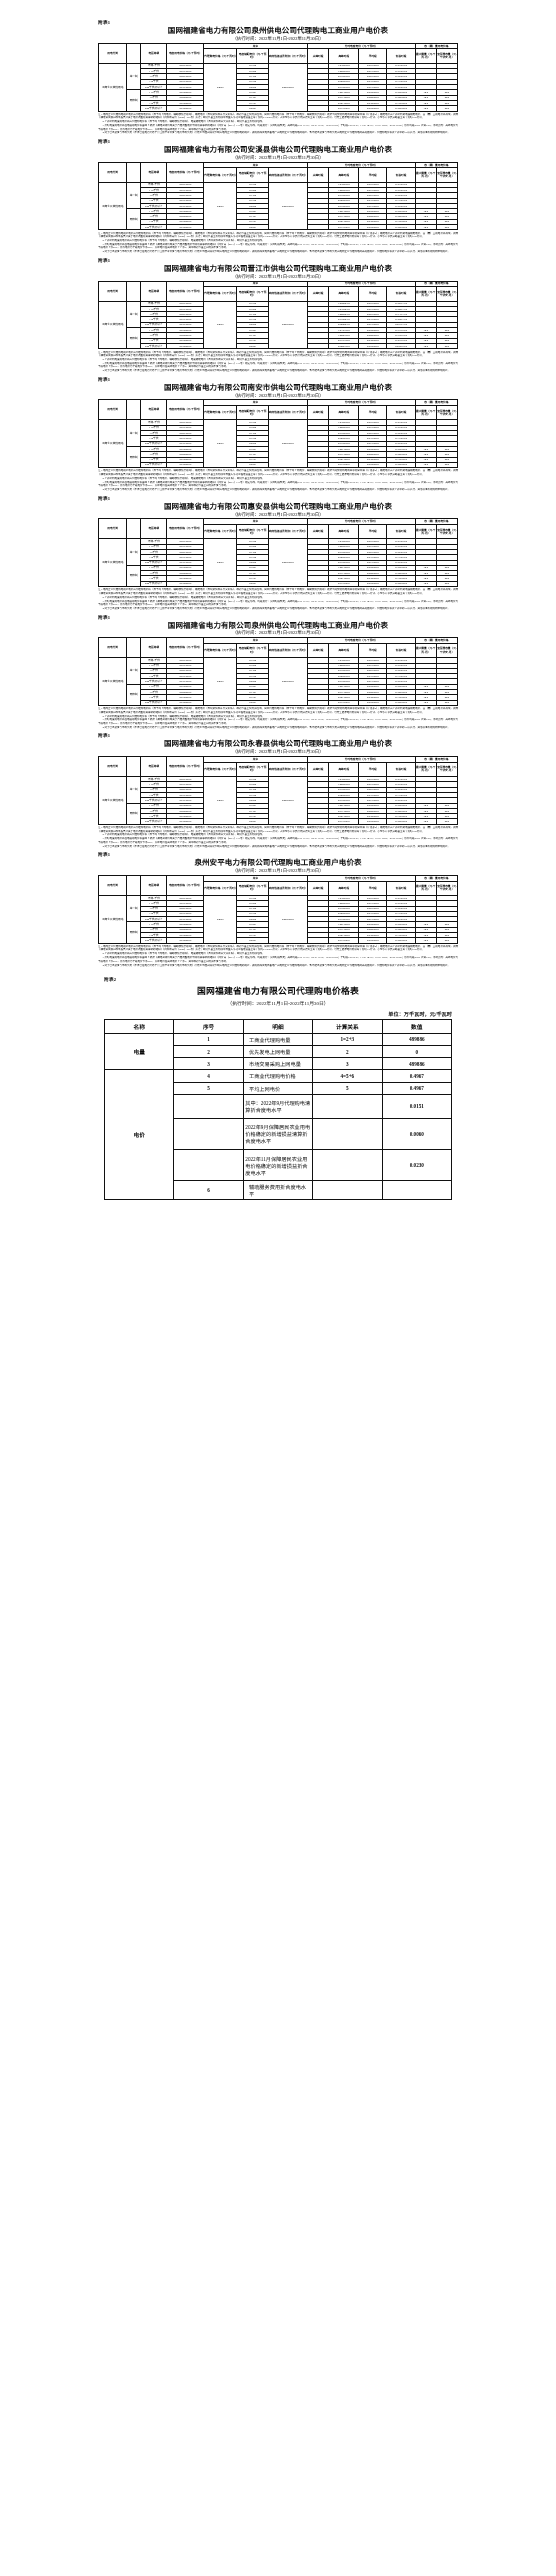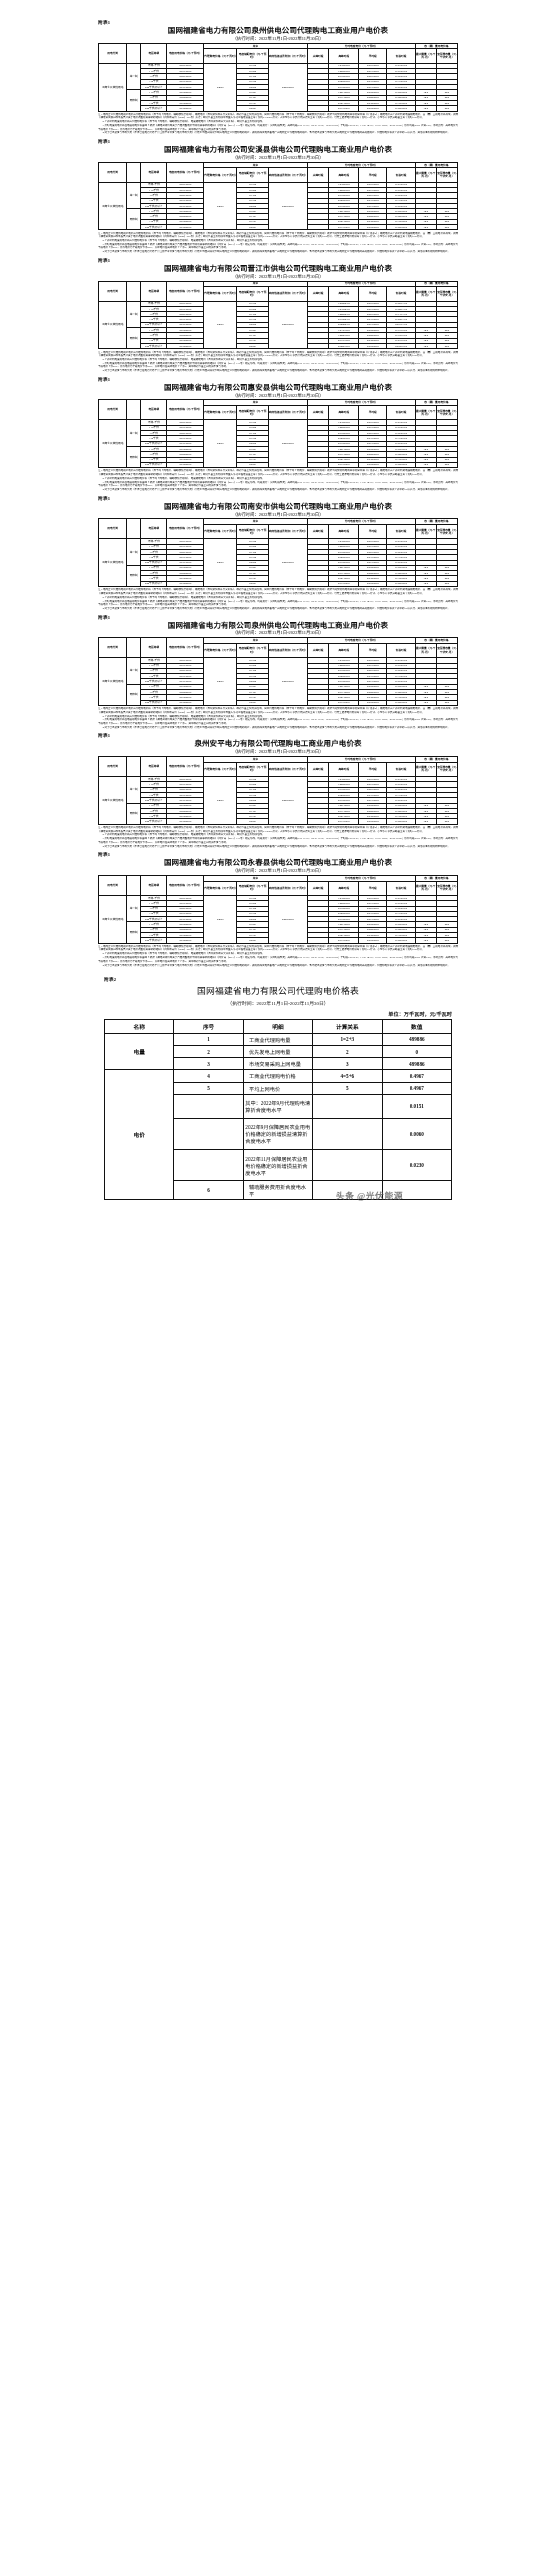--- a/index.html
+++ b/index.html
@@ -93,21 +93,21 @@
   .notes p.ind{text-indent:4.6px;}
   
   .sum-block{
     padding:0 44px;
     box-sizing:border-box;
     margin-top:9.3px;
   }
   .sum-title{
     text-align:center;
     font-size:8.8px;
-    font-weight:normal;
+    font-weight:bold;
     margin:2.1px 0 1.5px 0;
     letter-spacing:0.2px;
   }
   .sum-sub{
     text-align:center;
     font-size:4.9px;
     margin:0 0 4.1px 0;
   }
   .sum-unit{
     text-align:right;
@@ -617,21 +617,21 @@
         </table>
         <div class="notes">
           <p class="">注 1.电网企业代理购电用户电价由代理购电价格（含平均上网电价、辅助服务费用等）、输配电价（含线损及政策交叉补贴）、政府性基金及附加组成。其中代理购电价格（含平均上网电价、辅助服务费用等）根据当月预测购电成本等测算所得（详见表2）；输配电价由上表所列的电度输配电价、容（需）量用电价格构成，按照《福建省发展和改革委员会关于电价调整有关事项的通知》（闽发改商价〔2020〕669号）执行；政府性基金及附加中含重大水利工程建设基金每千瓦时0.196875分钱，大中型水库移民后期扶持资金每千瓦时0.62分钱，可再生能源电价附加每千瓦时1.9分钱，小型水库移民扶助基金每千瓦时0.05分钱。</p>
           <p class="ind">2.上表所列电度用电价格由代理购电价格（含平均上网电价、辅助服务费用等）、电度输配电价（含线损及政策交叉补贴）、政府性基金及附加组成。</p>
           <p class="ind">3.分时电度用电价格在电度用电价格基础上根据《福建省物价局关于合理调整电价结构有关事项的通知》（闽价商〔2017〕177号）规定形成。时段划分：尖峰时段暂无；高峰时段8:30-11:30，14:30-17:30，19:00-21:00；平时段7:00-8:30，11:30-14:30，17:30-19:00，21:00-23:00；低谷时段23:00-次日7:00。浮动比例：高峰电价为平段电价上浮50%，低谷电价为平段电价下浮50%，尖峰电价在高峰电价上上浮0，其中政府性基金和附加不参与浮动。</p>
           <p class="ind">4.对于已直接参与市场交易（不含已在电力交易平台注册但未曾参与电力市场交易）后无正当理由情况下改由电网企业代理购电的用户，拥有燃煤发电自备电厂由电网企业代理购电的用户，暂不能直接参与市场交易由电网企业代理购电的高耗能用户，代理购电价格按上表中的1.5倍执行，其他标准及规则同帮观用户。</p>
         </div>
       </div>
       <div class="tbl-block">
         <div class="attach-label">附表1</div>
-        <div class="doc-title">国网福建省电力有限公司惠安县供电公司代理购电工商业用户电价表</div>
+        <div class="doc-title">国网福建省电力有限公司南安市供电公司代理购电工商业用户电价表</div>
         <div class="doc-sub">（执行时间：2022年11月1日-2022年11月30日）</div>
         <table class="price">
           <colgroup>
             <col class="c-cat">
             <col class="c-type">
             <col class="c-vol">
             <col class="c-price">
             <col class="c-agent">
             <col class="c-trans">
             <col class="c-fund">
@@ -773,21 +773,21 @@
         </table>
         <div class="notes">
           <p class="">注 1.电网企业代理购电用户电价由代理购电价格（含平均上网电价、辅助服务费用等）、输配电价（含线损及政策交叉补贴）、政府性基金及附加组成。其中代理购电价格（含平均上网电价、辅助服务费用等）根据当月预测购电成本等测算所得（详见表2）；输配电价由上表所列的电度输配电价、容（需）量用电价格构成，按照《福建省发展和改革委员会关于电价调整有关事项的通知》（闽发改商价〔2020〕669号）执行；政府性基金及附加中含重大水利工程建设基金每千瓦时0.196875分钱，大中型水库移民后期扶持资金每千瓦时0.62分钱，可再生能源电价附加每千瓦时1.9分钱，小型水库移民扶助基金每千瓦时0.05分钱。</p>
           <p class="ind">2.上表所列电度用电价格由代理购电价格（含平均上网电价、辅助服务费用等）、电度输配电价（含线损及政策交叉补贴）、政府性基金及附加组成。</p>
           <p class="ind">3.分时电度用电价格在电度用电价格基础上根据《福建省物价局关于合理调整电价结构有关事项的通知》（闽价商〔2017〕177号）规定形成。时段划分：尖峰时段暂无；高峰时段8:30-11:30，14:30-17:30，19:00-21:00；平时段7:00-8:30，11:30-14:30，17:30-19:00，21:00-23:00；低谷时段23:00-次日7:00。浮动比例：高峰电价为平段电价上浮50%，低谷电价为平段电价下浮50%，尖峰电价在高峰电价上上浮0，其中政府性基金和附加不参与浮动。</p>
           <p class="ind">4.对于已直接参与市场交易（不含已在电力交易平台注册但未曾参与电力市场交易）后无正当理由情况下改由电网企业代理购电的用户，拥有燃煤发电自备电厂由电网企业代理购电的用户，暂不能直接参与市场交易由电网企业代理购电的高耗能用户，代理购电价格按上表中的1.5倍执行，其他标准及规则同帮观用户。</p>
         </div>
       </div>
       <div class="tbl-block">
         <div class="attach-label">附表1</div>
-        <div class="doc-title">国网福建省电力有限公司南安市供电公司代理购电工商业用户电价表</div>
+        <div class="doc-title">国网福建省电力有限公司惠安县供电公司代理购电工商业用户电价表</div>
         <div class="doc-sub">（执行时间：2022年11月1日-2022年11月30日）</div>
         <table class="price">
           <colgroup>
             <col class="c-cat">
             <col class="c-type">
             <col class="c-vol">
             <col class="c-price">
             <col class="c-agent">
             <col class="c-trans">
             <col class="c-fund">
@@ -1085,21 +1085,21 @@
         </table>
         <div class="notes">
           <p class="">注 1.电网企业代理购电用户电价由代理购电价格（含平均上网电价、辅助服务费用等）、输配电价（含线损及政策交叉补贴）、政府性基金及附加组成。其中代理购电价格（含平均上网电价、辅助服务费用等）根据当月预测购电成本等测算所得（详见表2）；输配电价由上表所列的电度输配电价、容（需）量用电价格构成，按照《福建省发展和改革委员会关于电价调整有关事项的通知》（闽发改商价〔2020〕669号）执行；政府性基金及附加中含重大水利工程建设基金每千瓦时0.196875分钱，大中型水库移民后期扶持资金每千瓦时0.62分钱，可再生能源电价附加每千瓦时1.9分钱，小型水库移民扶助基金每千瓦时0.05分钱。</p>
           <p class="ind">2.上表所列电度用电价格由代理购电价格（含平均上网电价、辅助服务费用等）、电度输配电价（含线损及政策交叉补贴）、政府性基金及附加组成。</p>
           <p class="ind">3.分时电度用电价格在电度用电价格基础上根据《福建省物价局关于合理调整电价结构有关事项的通知》（闽价商〔2017〕177号）规定形成。时段划分：尖峰时段暂无；高峰时段8:30-11:30，14:30-17:30，19:00-21:00；平时段7:00-8:30，11:30-14:30，17:30-19:00，21:00-23:00；低谷时段23:00-次日7:00。浮动比例：高峰电价为平段电价上浮50%，低谷电价为平段电价下浮50%，尖峰电价在高峰电价上上浮0，其中政府性基金和附加不参与浮动。</p>
           <p class="ind">4.对于已直接参与市场交易（不含已在电力交易平台注册但未曾参与电力市场交易）后无正当理由情况下改由电网企业代理购电的用户，拥有燃煤发电自备电厂由电网企业代理购电的用户，暂不能直接参与市场交易由电网企业代理购电的高耗能用户，代理购电价格按上表中的1.5倍执行，其他标准及规则同帮观用户。</p>
         </div>
       </div>
       <div class="tbl-block">
         <div class="attach-label">附表1</div>
-        <div class="doc-title">泉州安平电力有限公司代理购电工商业用户电价表</div>
+        <div class="doc-title">国网福建省电力有限公司永春县供电公司代理购电工商业用户电价表</div>
         <div class="doc-sub">（执行时间：2022年11月1日-2022年11月30日）</div>
         <table class="price">
           <colgroup>
             <col class="c-cat">
             <col class="c-type">
             <col class="c-vol">
             <col class="c-price">
             <col class="c-agent">
             <col class="c-trans">
             <col class="c-fund">
@@ -1241,21 +1241,21 @@
         </table>
         <div class="notes">
           <p class="">注 1.电网企业代理购电用户电价由代理购电价格（含平均上网电价、辅助服务费用等）、输配电价（含线损及政策交叉补贴）、政府性基金及附加组成。其中代理购电价格（含平均上网电价、辅助服务费用等）根据当月预测购电成本等测算所得（详见表2）；输配电价由上表所列的电度输配电价、容（需）量用电价格构成，按照《福建省发展和改革委员会关于电价调整有关事项的通知》（闽发改商价〔2020〕669号）执行；政府性基金及附加中含重大水利工程建设基金每千瓦时0.196875分钱，大中型水库移民后期扶持资金每千瓦时0.62分钱，可再生能源电价附加每千瓦时1.9分钱，小型水库移民扶助基金每千瓦时0.05分钱。</p>
           <p class="ind">2.上表所列电度用电价格由代理购电价格（含平均上网电价、辅助服务费用等）、电度输配电价（含线损及政策交叉补贴）、政府性基金及附加组成。</p>
           <p class="ind">3.分时电度用电价格在电度用电价格基础上根据《福建省物价局关于合理调整电价结构有关事项的通知》（闽价商〔2017〕177号）规定形成。时段划分：尖峰时段暂无；高峰时段8:30-11:30，14:30-17:30，19:00-21:00；平时段7:00-8:30，11:30-14:30，17:30-19:00，21:00-23:00；低谷时段23:00-次日7:00。浮动比例：高峰电价为平段电价上浮50%，低谷电价为平段电价下浮50%，尖峰电价在高峰电价上上浮0，其中政府性基金和附加不参与浮动。</p>
           <p class="ind">4.对于已直接参与市场交易（不含已在电力交易平台注册但未曾参与电力市场交易）后无正当理由情况下改由电网企业代理购电的用户，拥有燃煤发电自备电厂由电网企业代理购电的用户，暂不能直接参与市场交易由电网企业代理购电的高耗能用户，代理购电价格按上表中的1.5倍执行，其他标准及规则同帮观用户。</p>
         </div>
       </div>
       <div class="tbl-block">
         <div class="attach-label">附表1</div>
-        <div class="doc-title">国网福建省电力有限公司永春县供电公司代理购电工商业用户电价表</div>
+        <div class="doc-title">泉州安平电力有限公司代理购电工商业用户电价表</div>
         <div class="doc-sub">（执行时间：2022年11月1日-2022年11月30日）</div>
         <table class="price">
           <colgroup>
             <col class="c-cat">
             <col class="c-type">
             <col class="c-vol">
             <col class="c-price">
             <col class="c-agent">
             <col class="c-trans">
             <col class="c-fund">
@@ -1471,16 +1471,15 @@
             <td class="val tall2">0.0230</td>
           </tr>
           <tr>
             <td class="idx">6</td>
             <td class="detail">辅助服务费用折合度电水平</td>
             <td class="rel"></td>
             <td class="val"></td>
           </tr>
         </tbody>
     </table>
-    <div class="watermark">头条 @光伏能源</div>
   </div>
 </div>
 
 
 </body></html>

